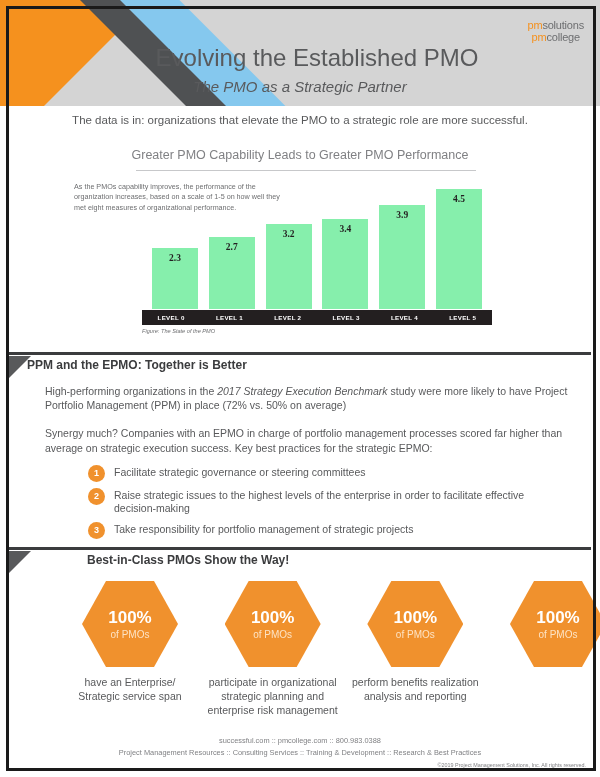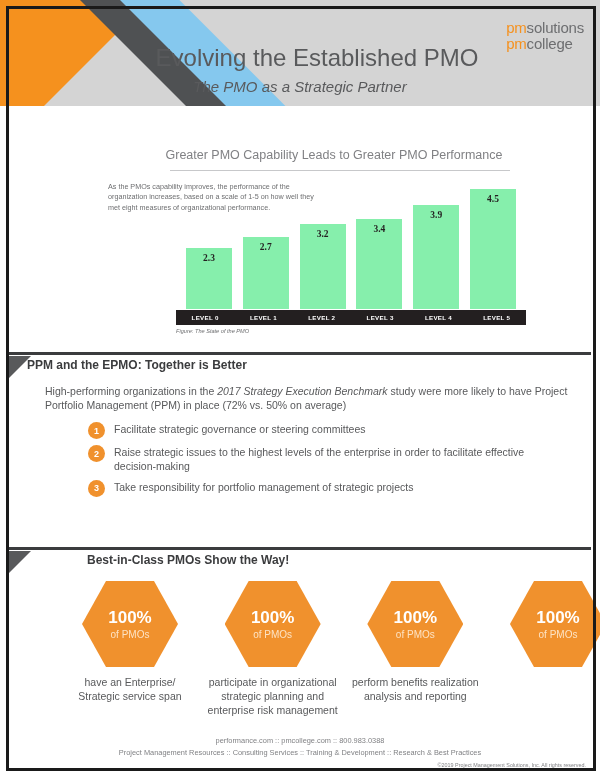--- a/index.html
+++ b/index.html
@@ -38,22 +38,22 @@
     transform-origin: top left;
   }
   .band-blue {
     left:0px; top:-120px; width:42px; height:460px;
     background:#85c8ee;
     transform: rotate(-45deg);
     transform-origin: top left;
   }
   .logo {
     position:absolute; right:16px; top:20px;
-    text-align:left; line-height:1.05;
-    font-size:15px; letter-spacing:-0.2px;
+    text-align:center; line-height:1.05;
+    font-size:11px; letter-spacing:-0.2px;
   }
   .logo .pm { color:#f5911e; }
   .logo .rest { color:#6d6e70; }
   .title-main {
     position:absolute; left:0; top:44px; width:600px;
     text-align:center; font-size:24px; color:#595a5c; font-weight:400;padding-left:34px;
   }
   .title-sub {
     position:absolute; left:0; top:78px; width:600px;
     text-align:center; font-size:15px; color:#595a5c;
@@ -70,21 +70,21 @@
     background:#85c8ee; transform:rotate(-45deg); transform-origin: top left;
   }
 
   
   .intro {
     position:absolute; left:0; top:114px; width:600px;
     text-align:center; font-size:11.5px; color:#58595b;
   }
 
   
-  .chart-wrap { position:absolute; left:0; top:148px; width:492px; height:200px;margin-left:34px; }
+  .chart-wrap { position:absolute; left:0; top:148px; width:492px; height:200px; }
   .chart-title {
     position:absolute; left:0; top:0; width:600px; text-align:center;
     font-size:12.5px; color:#808184; font-weight:400;
   }
   .chart-rule {
     position:absolute; left:136px; top:22px; width:340px; height:1px;
     background:#c7c8ca;
   }
   .chart-note {
     position:absolute; left:74px; top:34px; width:215px;
@@ -186,20 +186,21 @@
       </div>
     </div>
 
     <div class="title-main">Evolving the Established PMO</div>
     <div class="title-sub">The PMO as a Strategic Partner</div>
   </div>
   <div class="blue-tail">
       <i></i>
     </div>
 
+  <div class="intro">The data is in: organizations that elevate the PMO to a strategic role are more successful.</div>
 
   <div class="chart-wrap">
     <div class="chart-title">Greater PMO Capability Leads to Greater PMO Performance</div>
     <div class="chart-rule"></div>
     <div class="chart-note">As the PMOs capability improves, the performance of the organization increases, based on a scale of 1-5 on how well they met eight measures of organizational performance.</div>
 
     <div class="plot">
       <div class="bars" id="bars">
           <div class="barcol">
             <div class="bar" style="height: 46%;">
@@ -245,20 +246,21 @@
   </div>
 
   <div class="sec-rule" style="top:352px;"></div>
   <div class="sec-tri" style="top:356px;"></div>
 
   <div class="sec2">
     <div class="sec-head" style="margin-left:27px;">PPM and the EPMO: Together is Better</div>
     <div class="p-body" style="margin:12px 22px 0 45px;">
       <span>High-performing organizations in the </span><em>2017 Strategy Execution Benchmark</em><span> study were more likely to have Project Portfolio Management (PPM) in place (72% vs. 50% on average)</span>
     </div>
+    <div class="p-body" style="margin:14px 18px 0 45px;">Synergy much? Companies with an EPMO in charge of portfolio management processes scored far higher than average on strategic execution success. Key best practices for the strategic EPMO:</div>
     <div class="bullets" id="bullets" style="margin-left:88px; margin-right:40px;">
         <div class="bullet">
           <div class="bnum">1</div>
           <div class="btext">Facilitate strategic governance or steering committees</div>
         </div>
         <div class="bullet">
           <div class="bnum">2</div>
           <div class="btext">Raise strategic issues to the highest levels of the enterprise in order to facilitate effective decision-making</div>
         </div>
         <div class="bullet">
@@ -298,18 +300,18 @@
         <div class="hexcell">
           <div class="hex">
             <div class="pct">100%</div>
             <div class="sub">of PMOs</div>
           </div>
         </div>
       </div>
   </div>
 
   <div class="footer">
-    <div class="f1">performance.com :: pmcollege.com :: 800.983.0388</div>
+    <div class="f1">successful.com :: pmcollege.com :: 800.983.0388</div>
     <div class="f2">Project Management Resources :: Consulting Services :: Training &amp; Development :: Research &amp; Best Practices</div>
     <div class="f3">©2019 Project Management Solutions, Inc. All rights reserved.</div>
   </div>
 
 </div>
 
 </body></html>

